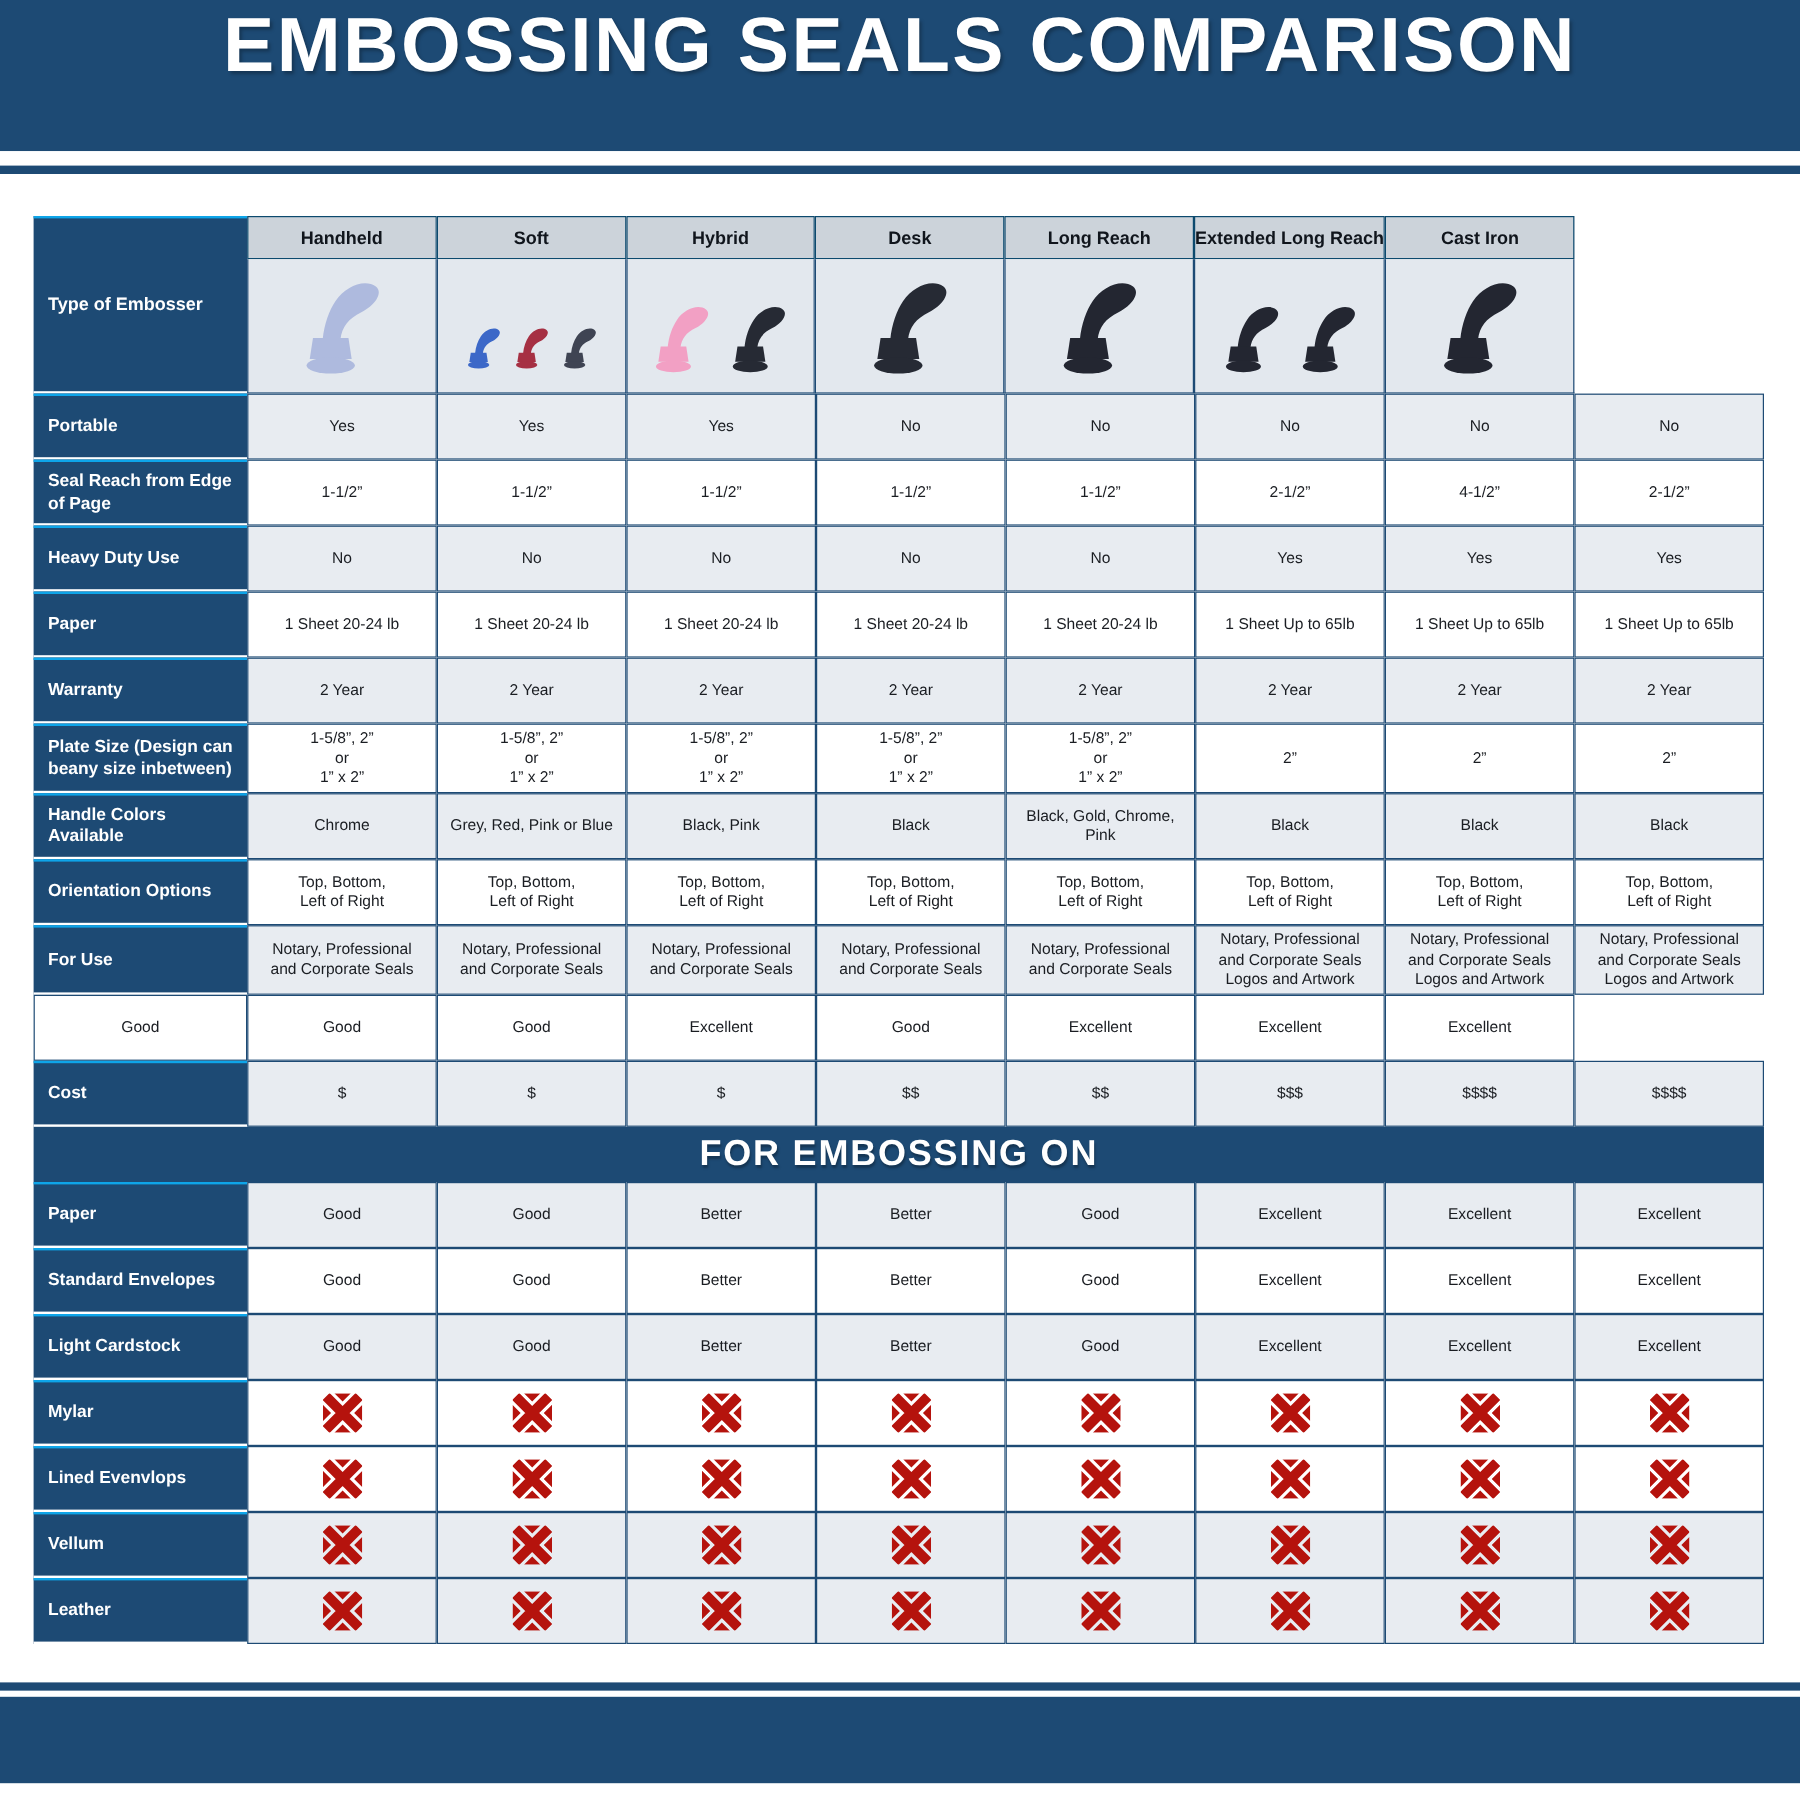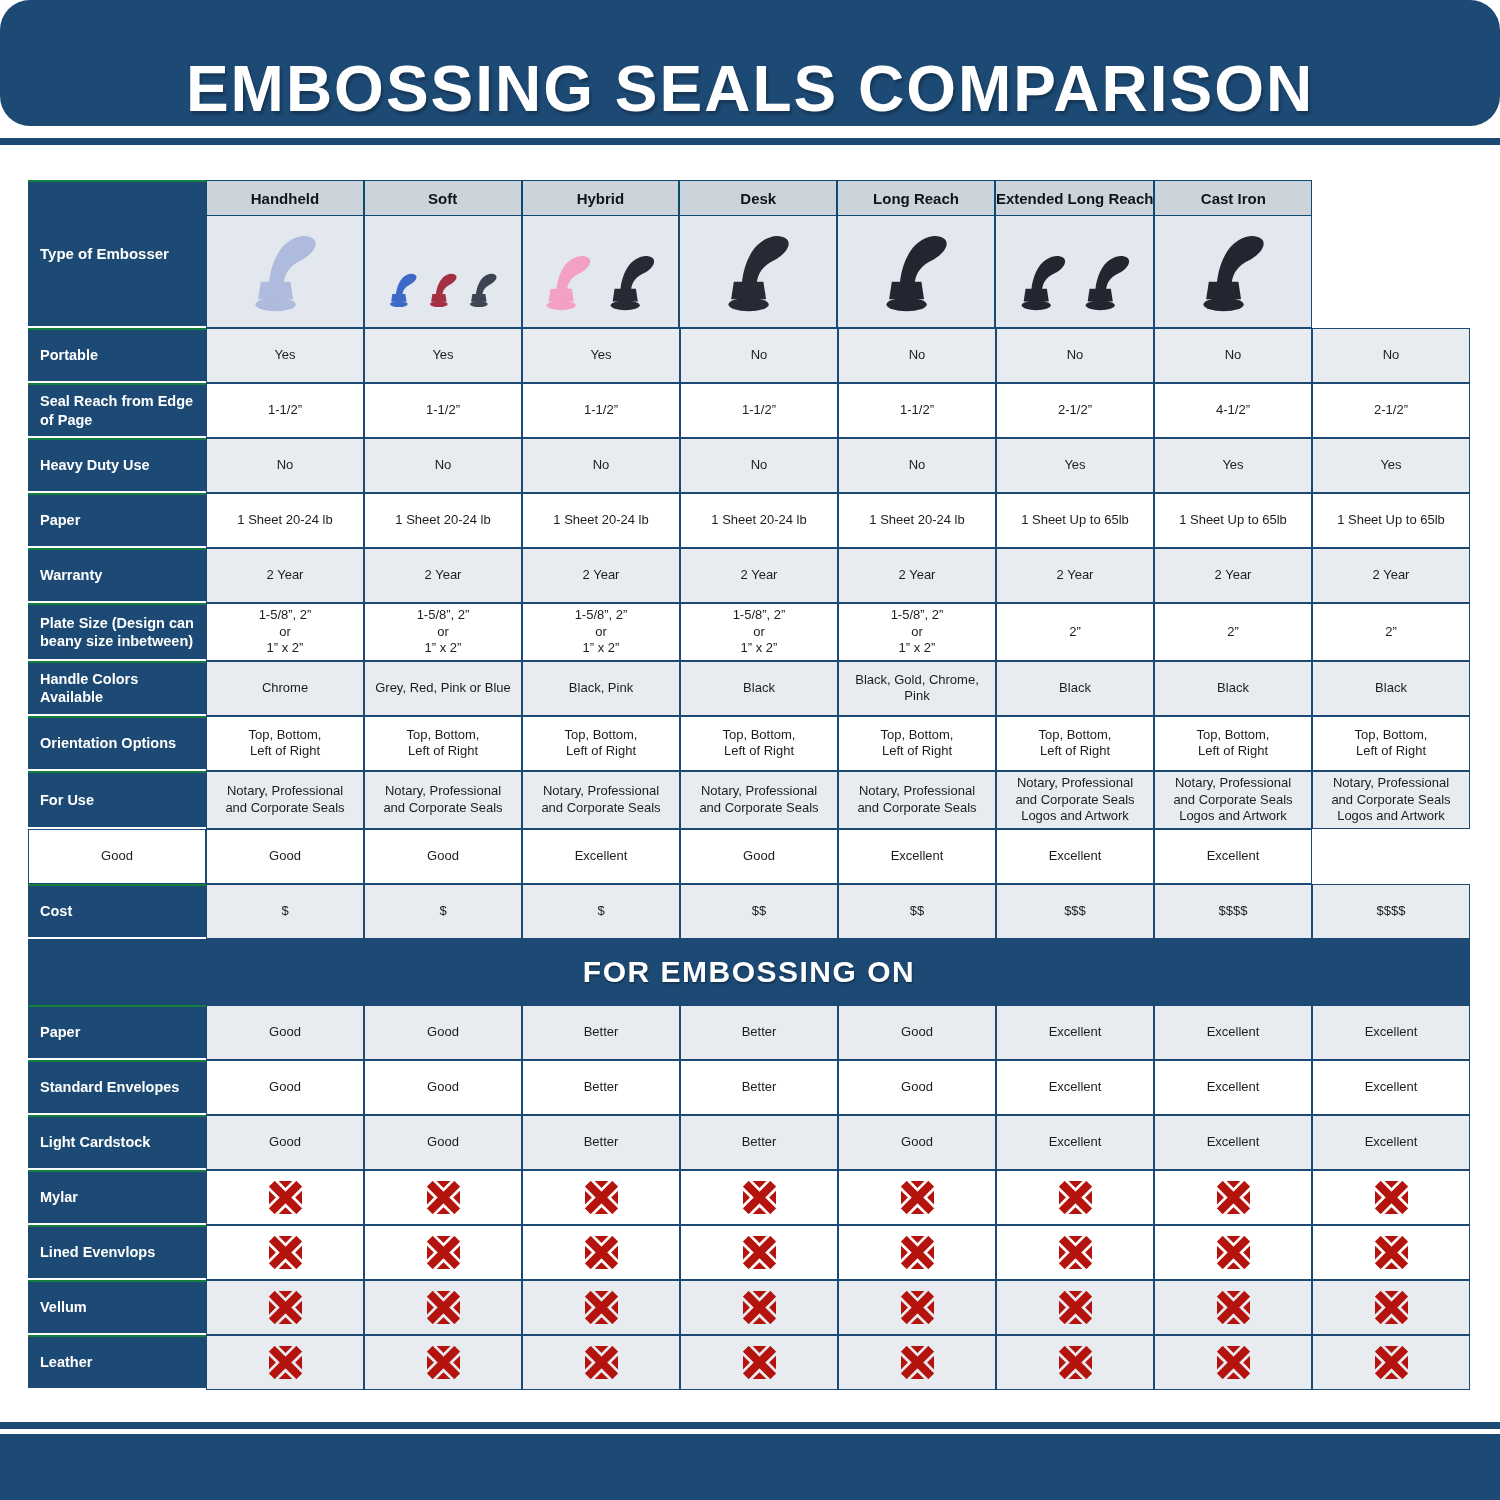--- a/index.html
+++ b/index.html
@@ -2,37 +2,37 @@
 <html><head>
 <meta charset="utf-8">
 <style>
   * { box-sizing: border-box; margin: 0; padding: 0; }
   html, body { width: 1500px; height: 1500px; background: #ffffff; overflow: hidden; }
   body { font-family: "Liberation Sans", "DejaVu Sans", sans-serif; }
 
   
   .title-band {
     height: 126px; background: #1d4a74;
-    display: flex; align-items: flex-end; justify-content: center; border-radius: 30px;
+    display: flex; align-items: flex-start; justify-content: center;
   }
   .title-band h1 {
     color: #ffffff; font-size: 64px; font-weight: 800; letter-spacing: 2px;
     text-shadow: 2px 3px 3px rgba(0,0,0,0.28);
   }
   .stripe-white { height: 12px; background: #ffffff; }
   .stripe-blue  { height: 7px;  background: #1d4a74; }
 
   
   .table { margin: 35px 30px 0 28px; width: 1442px; }
   .grid-row { display: grid; grid-template-columns: 178px repeat(8, 1fr); }
 
   .label-cell {
     background: #1d4a74; color: #ffffff; font-weight: 700; font-size: 14.5px;
     display: flex; align-items: center; padding: 4px 6px 4px 12px; line-height: 1.25;
-    border-top: 2px solid #15803d; border-bottom: 2px solid #ffffff;
+    border-top: 2px solid #0ea5e9; border-bottom: 2px solid #ffffff;
   }
 
   
   .header-row .label-cell { font-size: 15px; }
   .col { display: flex; flex-direction: column; }
   .col-name {
     height: 36px; background: #ccd3da; color: #10151c;
     font-weight: 700; font-size: 15px;
     display: flex; align-items: center; justify-content: center;
     border: 1px solid #0c4a6e; white-space: nowrap; overflow: hidden;
@@ -54,21 +54,21 @@
     font-size: 13px; color: #1a1d22; text-align: center; line-height: 1.28;
     padding: 3px 4px; white-space: pre-line;
   }
   .trow.light .tcell { background: #e8ecf1; }
   .trow.white .tcell { background: #ffffff; }
 
   .xmark { width: 33px; height: 33px; }
 
   
   .banner {
-    height: 66px; background: #1d4a74; color: #ffffff;
+    height: 46px; background: #1d4a74; color: #ffffff;
     display: flex; align-items: center; justify-content: center;
     font-size: 30px; font-weight: 800; letter-spacing: 1.5px;
     text-shadow: 1px 2px 2px rgba(0,0,0,0.3);
   }
 
   
   .footer { margin-top: 32px; }
   .footer .line { height: 7px; background: #1d4a74; }
   .footer .gap  { height: 5px; background: #ffffff; }
   .footer .band { height: 72px; background: #1d4a74; }

